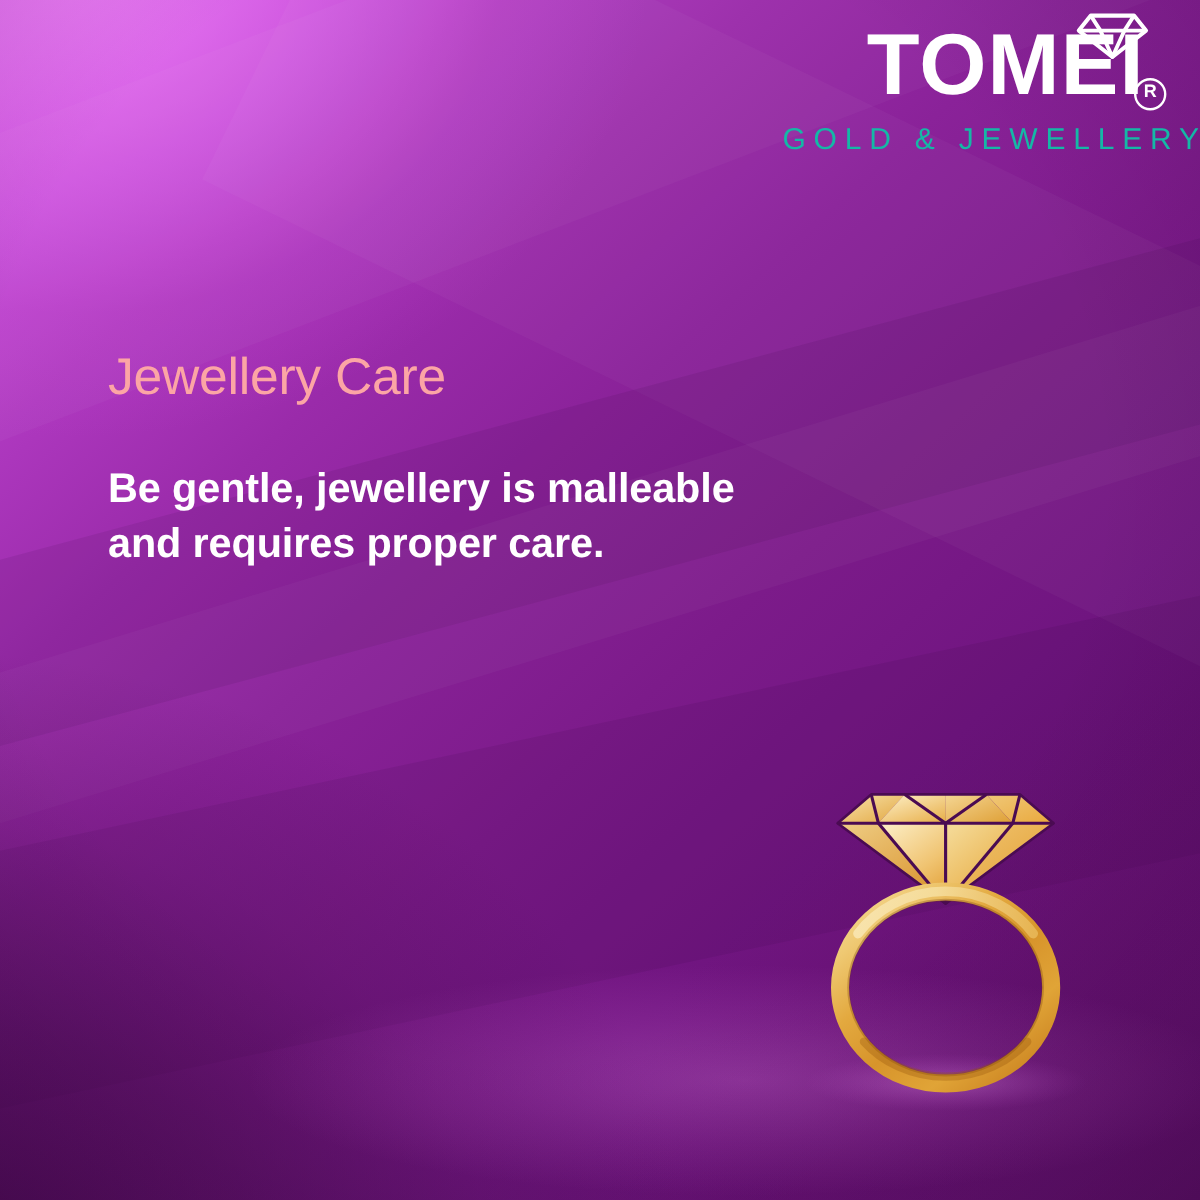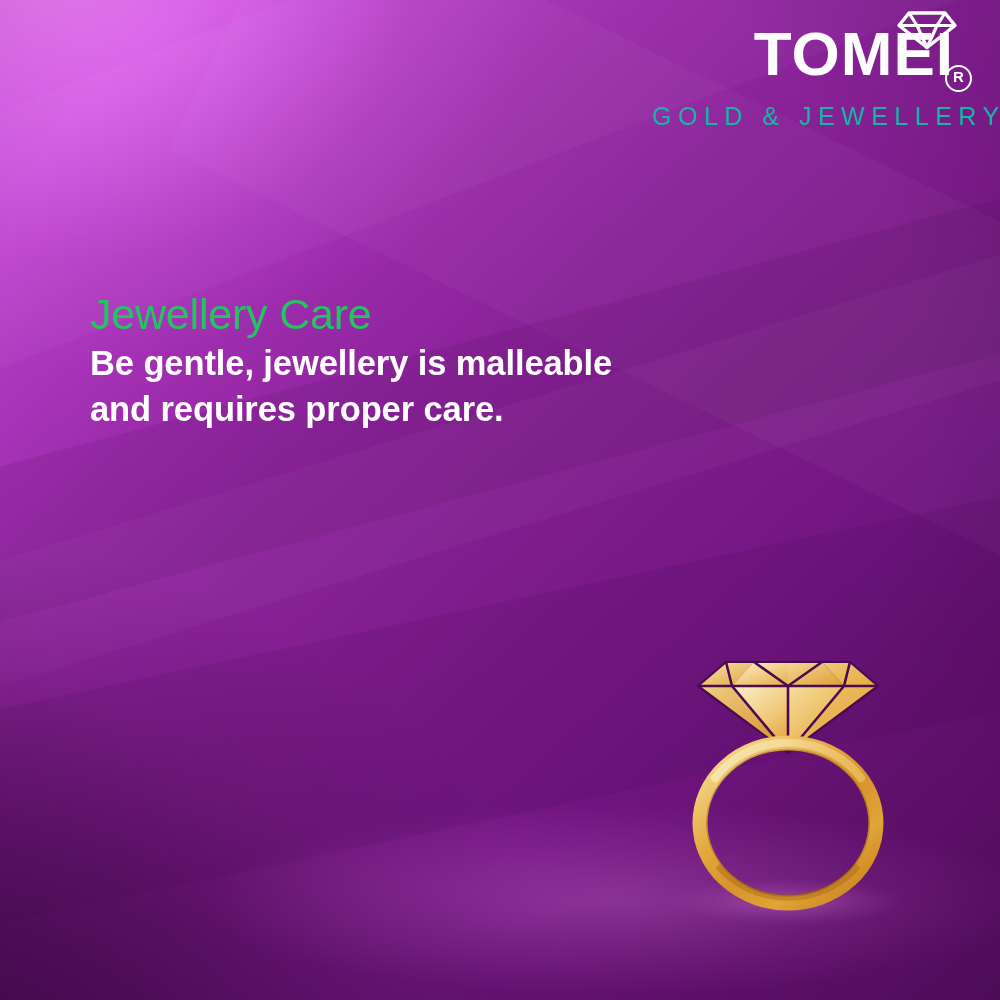--- a/index.html
+++ b/index.html
@@ -117,21 +117,21 @@
     right: 24px;
     top: 2px;
     width: 62px;
     height: 40px;
   }
 
   .logo-wordmark {
     display: block;
     font-family: "Liberation Sans", sans-serif;
     font-weight: bold;
-    font-size: 62px;
+    font-size: 72px;
     line-height: 92px;
     letter-spacing: 1px;
     color: #FFFFFF;
     padding-right: 28px;
     white-space: nowrap;
   }
 
   .logo-reg {
     position: absolute;
     right: 10px;
@@ -161,37 +161,37 @@
   
   .copy {
     position: absolute;
     left: 90px;
     top: 288px;
     width: 580px;
   }
 
   .headline {
     margin: 0;
-    color: #22c55e;
+    color: #fca5a5;
     font-size: 43px;
     font-weight: normal;
     line-height: 52px;
     letter-spacing: -0.2px;
   }
 
   .para {
     margin: 0;
     color: #FFFFFF;
     font-size: 34.5px;
     font-weight: bold;
     line-height: 46px;
     letter-spacing: -0.1px;
   }
 
-  .para-1 { }
+  .para-1 { margin-top: 44px; }
   .para-2 { margin-top: 44px; }
 
   
   .ring-art {
     position: absolute;
     left: 660px;
     top: 640px;
     width: 260px;
     height: 290px;
   }

